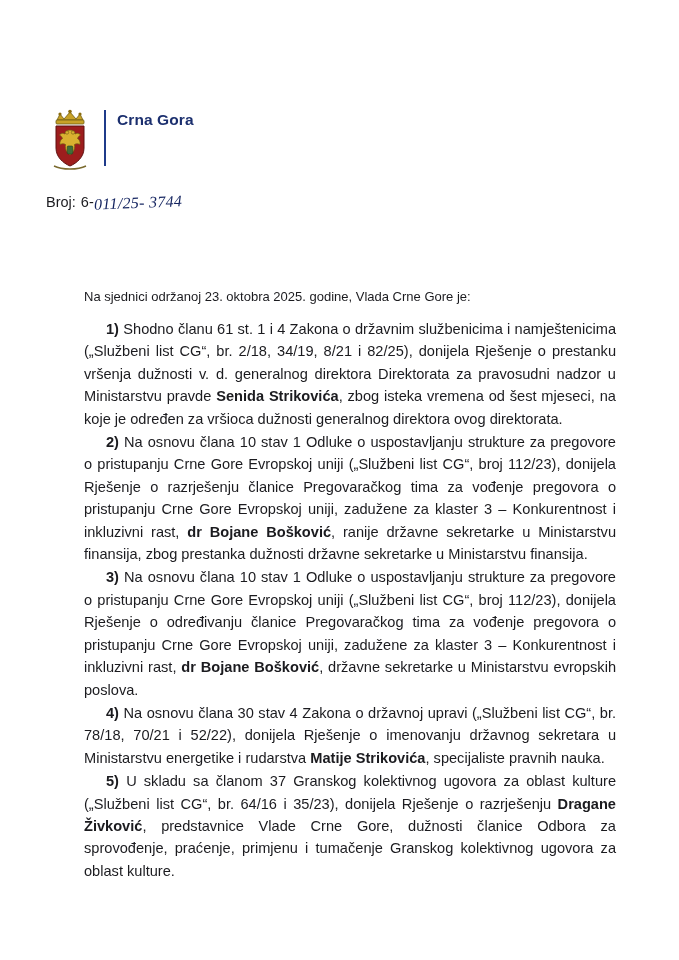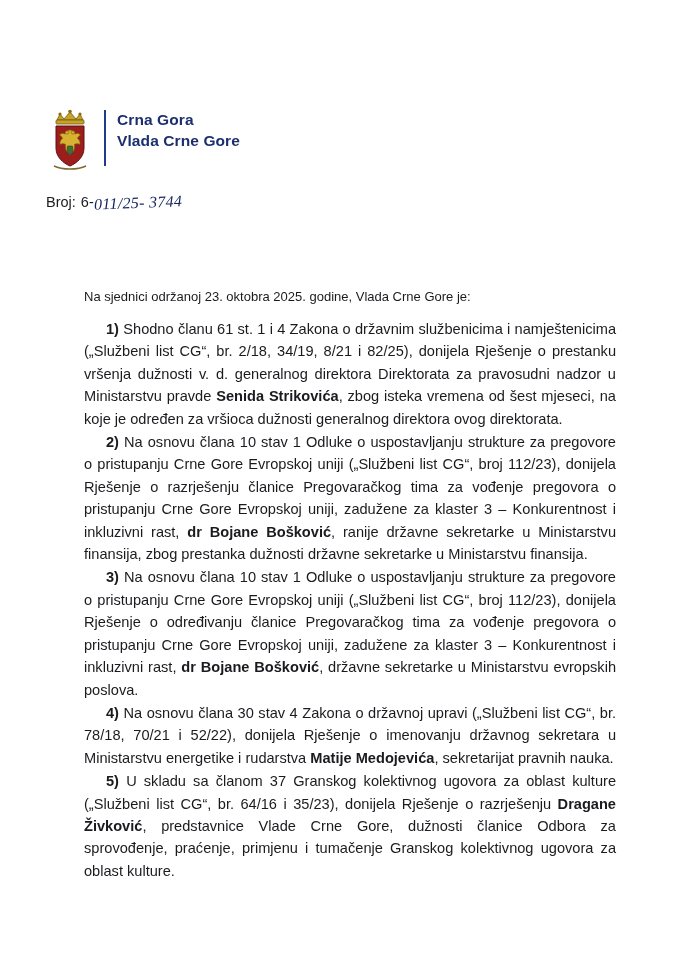--- a/index.html
+++ b/index.html
@@ -151,21 +151,20 @@
         <circle cx="21" cy="24.5" r="1.7" fill="#d9b130" stroke="#6d5a12" stroke-width="0.6"></circle>
         <circle cx="27" cy="24.5" r="1.7" fill="#d9b130" stroke="#6d5a12" stroke-width="0.6"></circle>
         <rect x="21.2" y="38" width="5.6" height="8" rx="1" fill="#3f6e3a" stroke="#234020" stroke-width="0.6"></rect>
 
         <path d="M8 58 C16 62 32 62 40 58" fill="none" stroke="#7a6a2e" stroke-width="1.4"></path>
       </svg>
     </div>
     <div class="lh-divider"></div>
     <div class="lh-text">
       <div>Crna Gora</div>
-      <div>Vlada Crne Gore</div>
     </div>
   </div>
 
   <div class="refline">
     <div class="ref-left">
       <span class="ref-label">Broj:</span>
       <span>6-</span>
       <span class="ref-hand">011/25- 3744</span>
     </div>
   </div>
@@ -183,21 +182,21 @@
       <span>Na osnovu člana 10 stav 1 Odluke o uspostavljanju strukture za pregovore o pristupanju Crne Gore Evropskoj uniji („Službeni list CG“, broj 112/23), donijela Rješenje o razrješenju članice Pregovaračkog tima za vođenje pregovora o pristupanju Crne Gore Evropskoj uniji, zadužene za klaster 3 – Konkurentnost i inkluzivni rast, </span><b>dr Bojane Bošković</b><span>, ranije državne sekretarke u Ministarstvu finansija, zbog prestanka dužnosti državne sekretarke u Ministarstvu finansija.</span>
     </p>
 
     <p class="para">
       <span class="num">3)</span>
       <span>Na osnovu člana 10 stav 1 Odluke o uspostavljanju strukture za pregovore o pristupanju Crne Gore Evropskoj uniji („Službeni list CG“, broj 112/23), donijela Rješenje o određivanju članice Pregovaračkog tima za vođenje pregovora o pristupanju Crne Gore Evropskoj uniji, zadužene za klaster 3 – Konkurentnost i inkluzivni rast, </span><b>dr Bojane Bošković</b><span>, državne sekretarke u Ministarstvu evropskih poslova.</span>
     </p>
 
     <p class="para">
       <span class="num">4)</span>
-      <span>Na osnovu člana 30 stav 4 Zakona o državnoj upravi („Službeni list CG“, br. 78/18, 70/21 i 52/22), donijela Rješenje o imenovanju državnog sekretara u Ministarstvu    energetike i rudarstva </span><b>Matije Medojevića</b><span>, sekretarijat pravnih nauka.</span>
+      <span>Na osnovu člana 30 stav 4 Zakona o državnoj upravi („Službeni list CG“, br. 78/18, 70/21 i 52/22), donijela Rješenje o imenovanju državnog sekretara u Ministarstvu    energetike i rudarstva </span><b>Matije Strikovića</b><span>, specijaliste pravnih nauka.</span>
     </p>
 
     <p class="para">
       <span class="num">5)</span>
       <span>U skladu sa članom 37 Granskog kolektivnog ugovora za oblast kulture („Službeni list CG“, br. 64/16 i 35/23), donijela Rješenje o razrješenju </span><b>Dragane Živković</b><span>, predstavnice Vlade Crne Gore, dužnosti članice Odbora za sprovođenje, praćenje, primjenu i tumačenje Granskog kolektivnog ugovora za oblast kulture.</span>
     </p>
   </div>
 
 </div>
 

